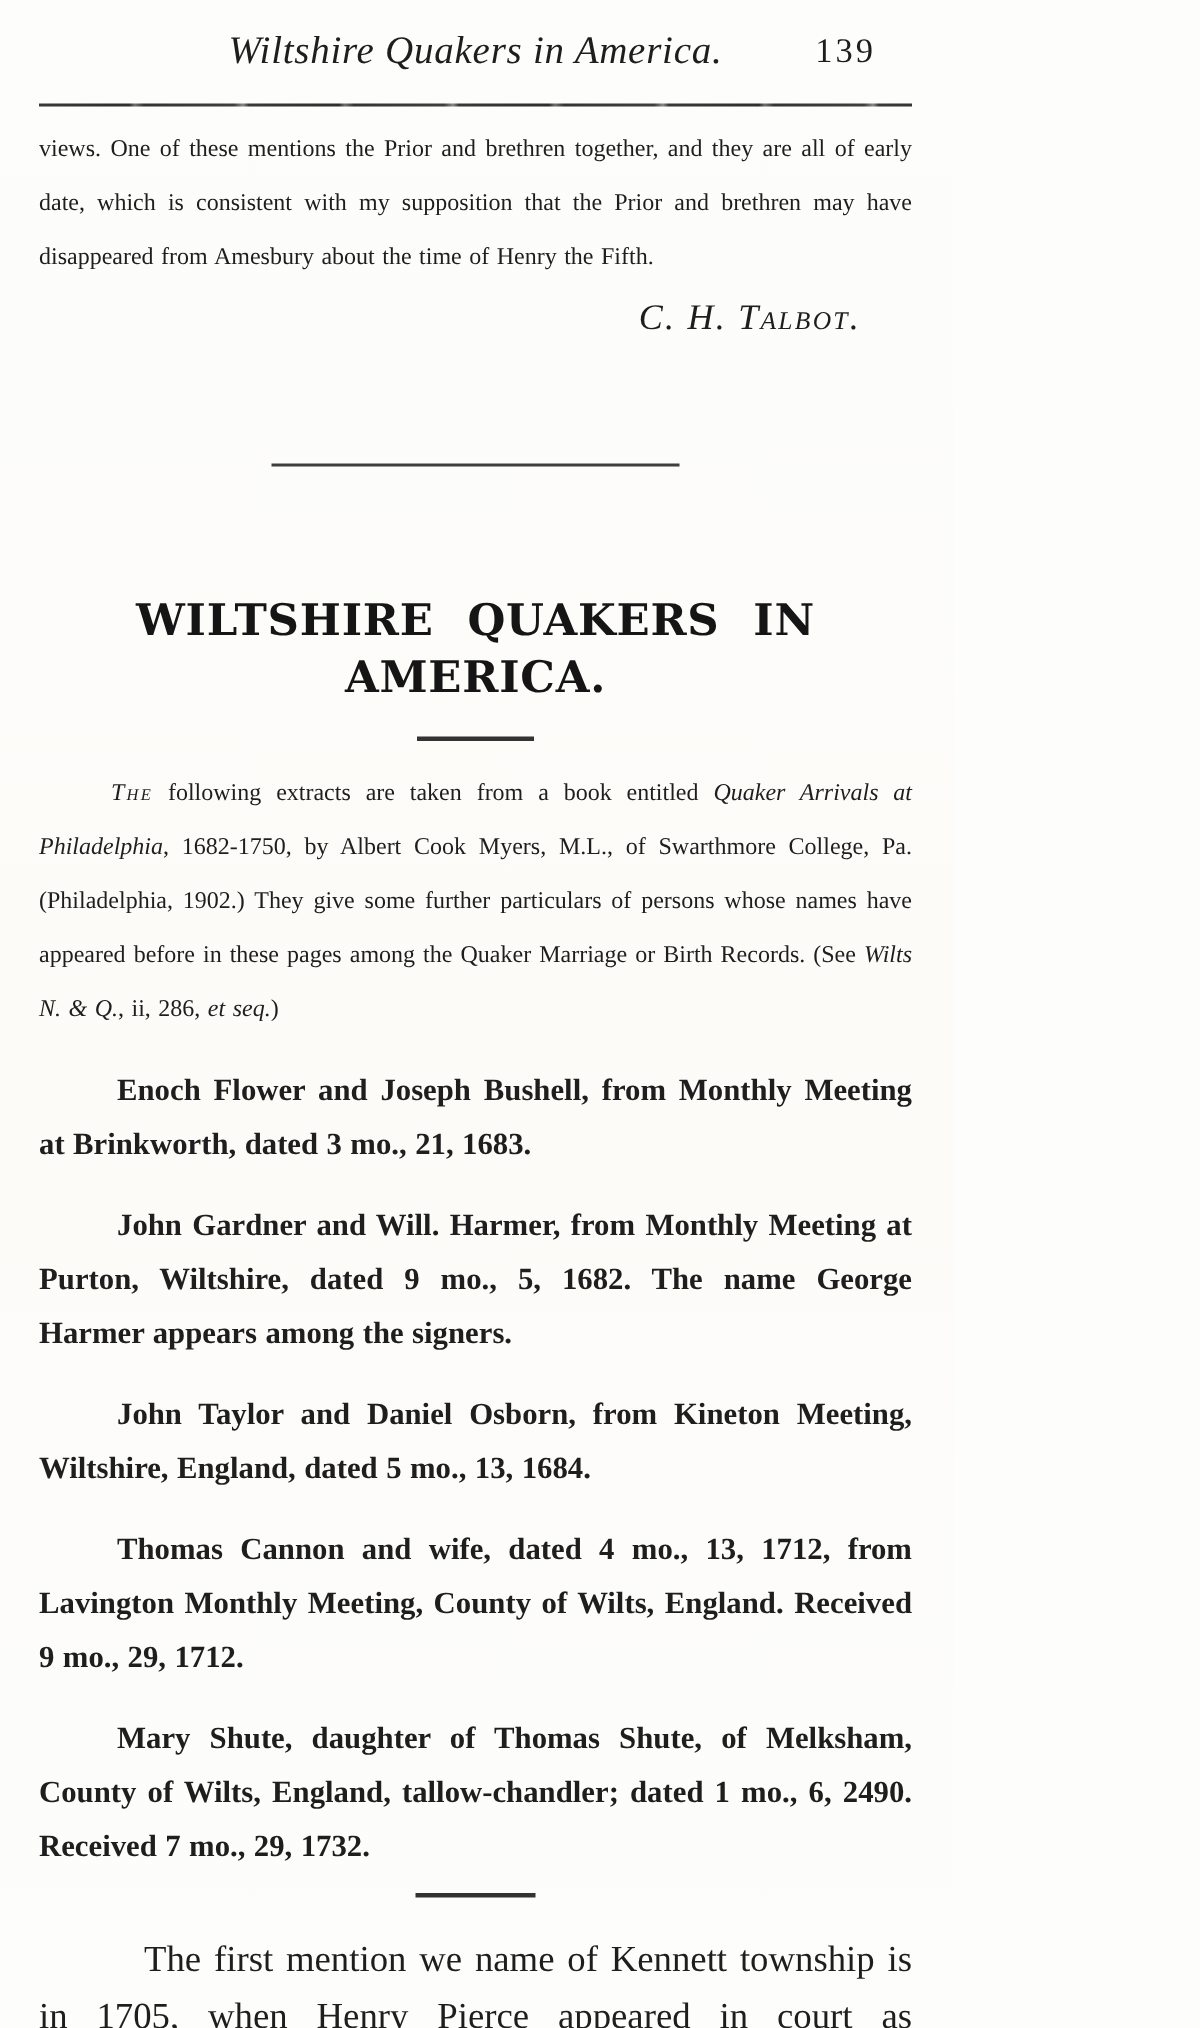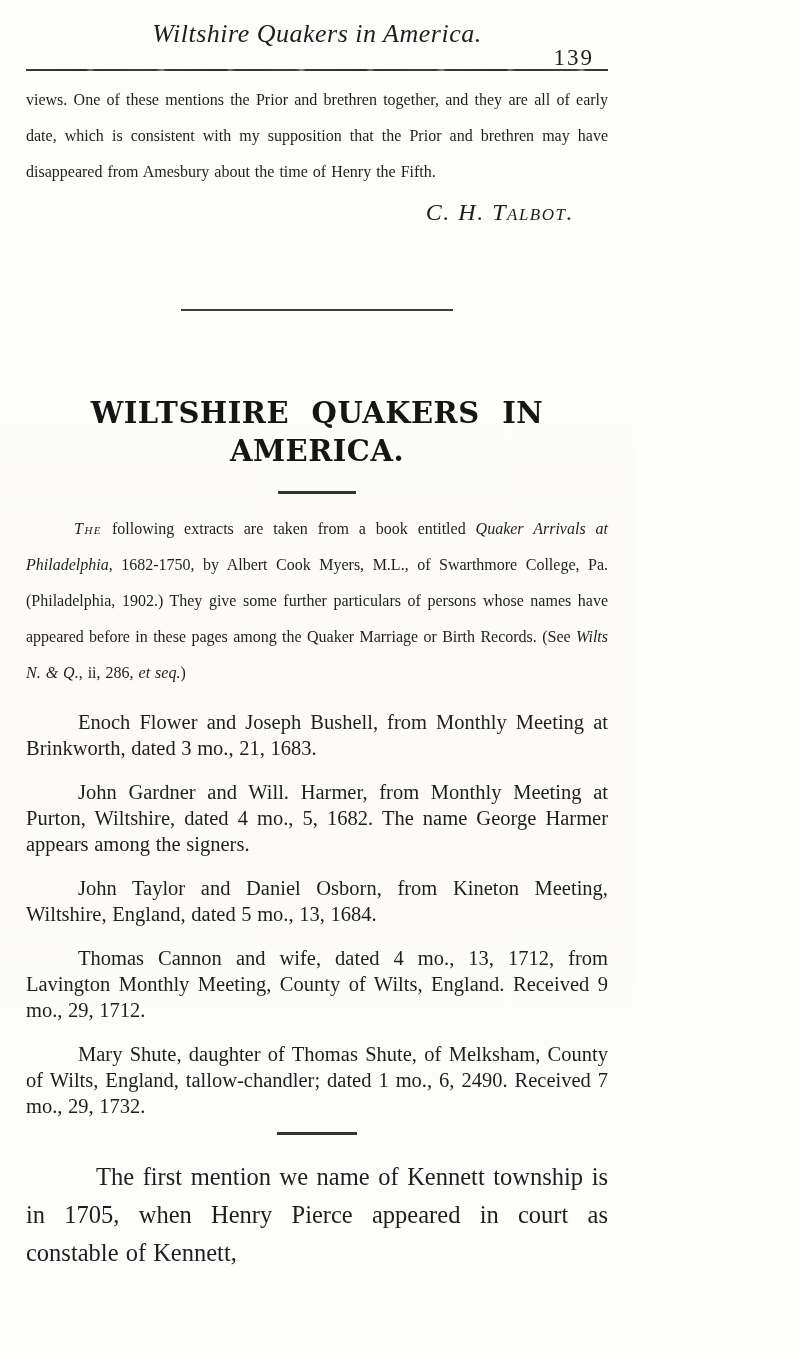--- a/index.html
+++ b/index.html
@@ -23,26 +23,25 @@
     margin-top: 15px;
     height: 37px;
     text-align: center;
     font-style: italic;
     font-size: 26px;
     line-height: 37px;
     letter-spacing: 0.5px;
   }
   .rh-page {
     position: absolute;
-    right: 14px;
+    right: 24px;
     top: 0;
     font-style: normal;
     font-size: 23px;
     letter-spacing: 2px;
-    margin-top: 24px;
   }
   .rule {
     height: 2px;
     background: #3e3e3e;
     border: 0;
   }
   .rule-full {
     margin-top: 17px;
     background: repeating-linear-gradient(90deg,
       #383838 0px, #2e2e2e 60px, #707070 64px, #343434 70px, #3e3e3e 130px, #8a8a8a 136px, #353535 140px);
@@ -95,25 +94,26 @@
   }
   .lead {
     margin-top: 17px;
     text-indent: 48px;
   }
   .extracts {
     margin-top: 15px;
   }
   .extract {
     font-size: 20.5px;
-    line-height: 26px;
+    line-height: 36px;
     text-align: justify;
     text-indent: 52px;
     word-spacing: 0.5px;
     margin: 18px 0 14px;
+    font-weight: bold;
   }
   .extract:last-child {
     margin-bottom: 0;
   }
   .rule-bottom {
     width: 80px;
     height: 3px;
     margin: 13px auto 0;
     background: #333;
   }
@@ -145,21 +145,21 @@
   <div class="rule rule-mid"></div>
 
   <h1 class="article-title">WILTSHIRE QUAKERS IN AMERICA.</h1>
 
   <div class="rule-short"></div>
 
   <p class="body-lg lead"><span class="sc">The</span><span> following extracts are taken from a book entitled </span><span class="it">Quaker Arrivals at Philadelphia</span><span>, 1682-1750, by Albert Cook Myers, M.L., of Swarthmore College, Pa. (Philadelphia, 1902.) They give some further particulars of persons whose names have appeared before in these pages among the Quaker Marriage or Birth Records.  (See </span><span class="it">Wilts N. &amp; Q.</span><span>, ii, 286, </span><span class="it">et seq.</span><span>)</span></p>
 
   <section class="extracts">
     <p class="extract">Enoch Flower and Joseph Bushell, from Monthly Meeting at Brinkworth, dated 3 mo., 21, 1683.</p>
-    <p class="extract">John Gardner and Will. Harmer, from Monthly Meeting at Purton, Wiltshire, dated 4 mo., 5, 1682.  The name George Harmer appears among the signers.</p>
+    <p class="extract">John Gardner and Will. Harmer, from Monthly Meeting at Purton, Wiltshire, dated 9 mo., 5, 1682.  The name George Harmer appears among the signers.</p>
     <p class="extract">John Taylor and Daniel Osborn, from Kineton Meeting, Wiltshire, England, dated 5 mo., 13, 1684.</p>
     <p class="extract">Thomas Cannon and wife, dated 4 mo., 13, 1712, from Lavington Monthly Meeting, County of Wilts, England.  Received 9 mo., 29, 1712.</p>
     <p class="extract">Mary Shute, daughter of Thomas Shute, of Melksham, County of Wilts, England, tallow-chandler; dated 1 mo., 6, 2490.  Received 7 mo., 29, 1732.</p>
   </section>
 
   <div class="rule-bottom"></div>
 
   <p class="footer-para">The first mention we name of Kennett township is in 1705, when Henry Pierce appeared in court as constable of Kennett,</p>
 
 </div>

